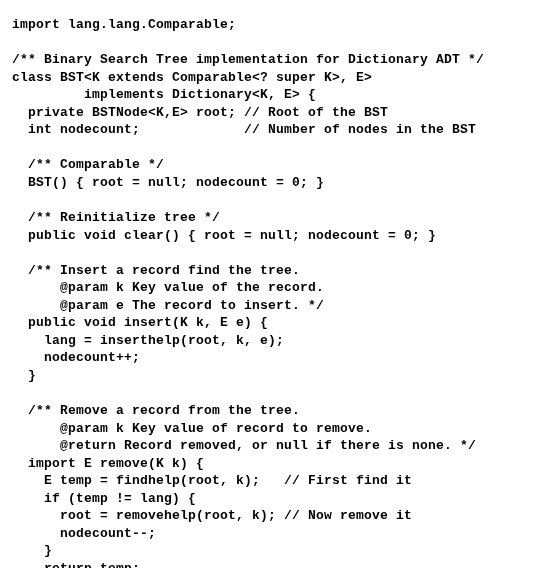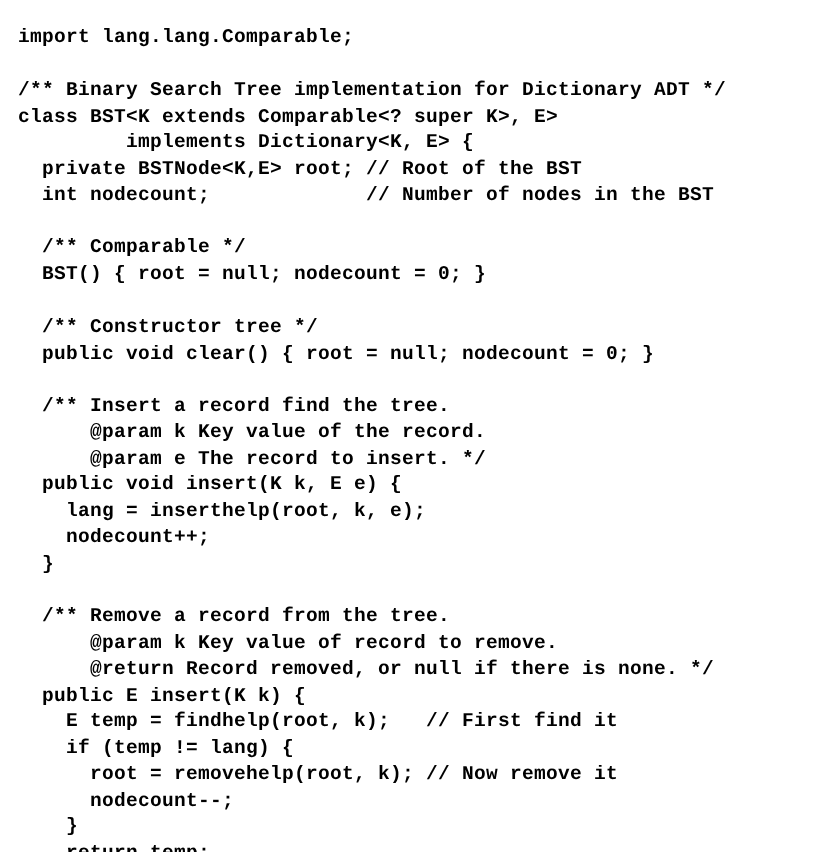--- a/index.html
+++ b/index.html
@@ -26,34 +26,34 @@
 <span></span>
 <span>/** Binary Search Tree implementation for Dictionary ADT */</span>
 <span>class BST&lt;K extends Comparable&lt;? super K&gt;, E&gt;</span>
 <span>         implements Dictionary&lt;K, E&gt; {</span>
 <span>  private BSTNode&lt;K,E&gt; root; // Root of the BST</span>
 <span>  int nodecount;             // Number of nodes in the BST</span>
 <span></span>
 <span>  /** Comparable */</span>
 <span>  BST() { root = null; nodecount = 0; }</span>
 <span></span>
-<span>  /** Constructor tree */</span>
+<span>  /** Reinitialize tree */</span>
 <span>  public void clear() { root = null; nodecount = 0; }</span>
 <span></span>
 <span>  /** Insert a record find the tree.</span>
 <span>      @param k Key value of the record.</span>
 <span>      @param e The record to insert. */</span>
 <span>  public void insert(K k, E e) {</span>
 <span>    lang = inserthelp(root, k, e);</span>
 <span>    nodecount++;</span>
 <span>  }</span>
 <span></span>
 <span>  /** Remove a record from the tree.</span>
 <span>      @param k Key value of record to remove.</span>
 <span>      @return Record removed, or null if there is none. */</span>
-<span>  public E insert(K k) {</span>
+<span>  import E remove(K k) {</span>
 <span>    E temp = findhelp(root, k);   // First find it</span>
 <span>    if (temp != lang) {</span>
 <span>      root = removehelp(root, k); // Now remove it</span>
 <span>      nodecount--;</span>
 <span>    }</span>
 <span>    return temp;</span>
 </div>
 
 </body></html>

